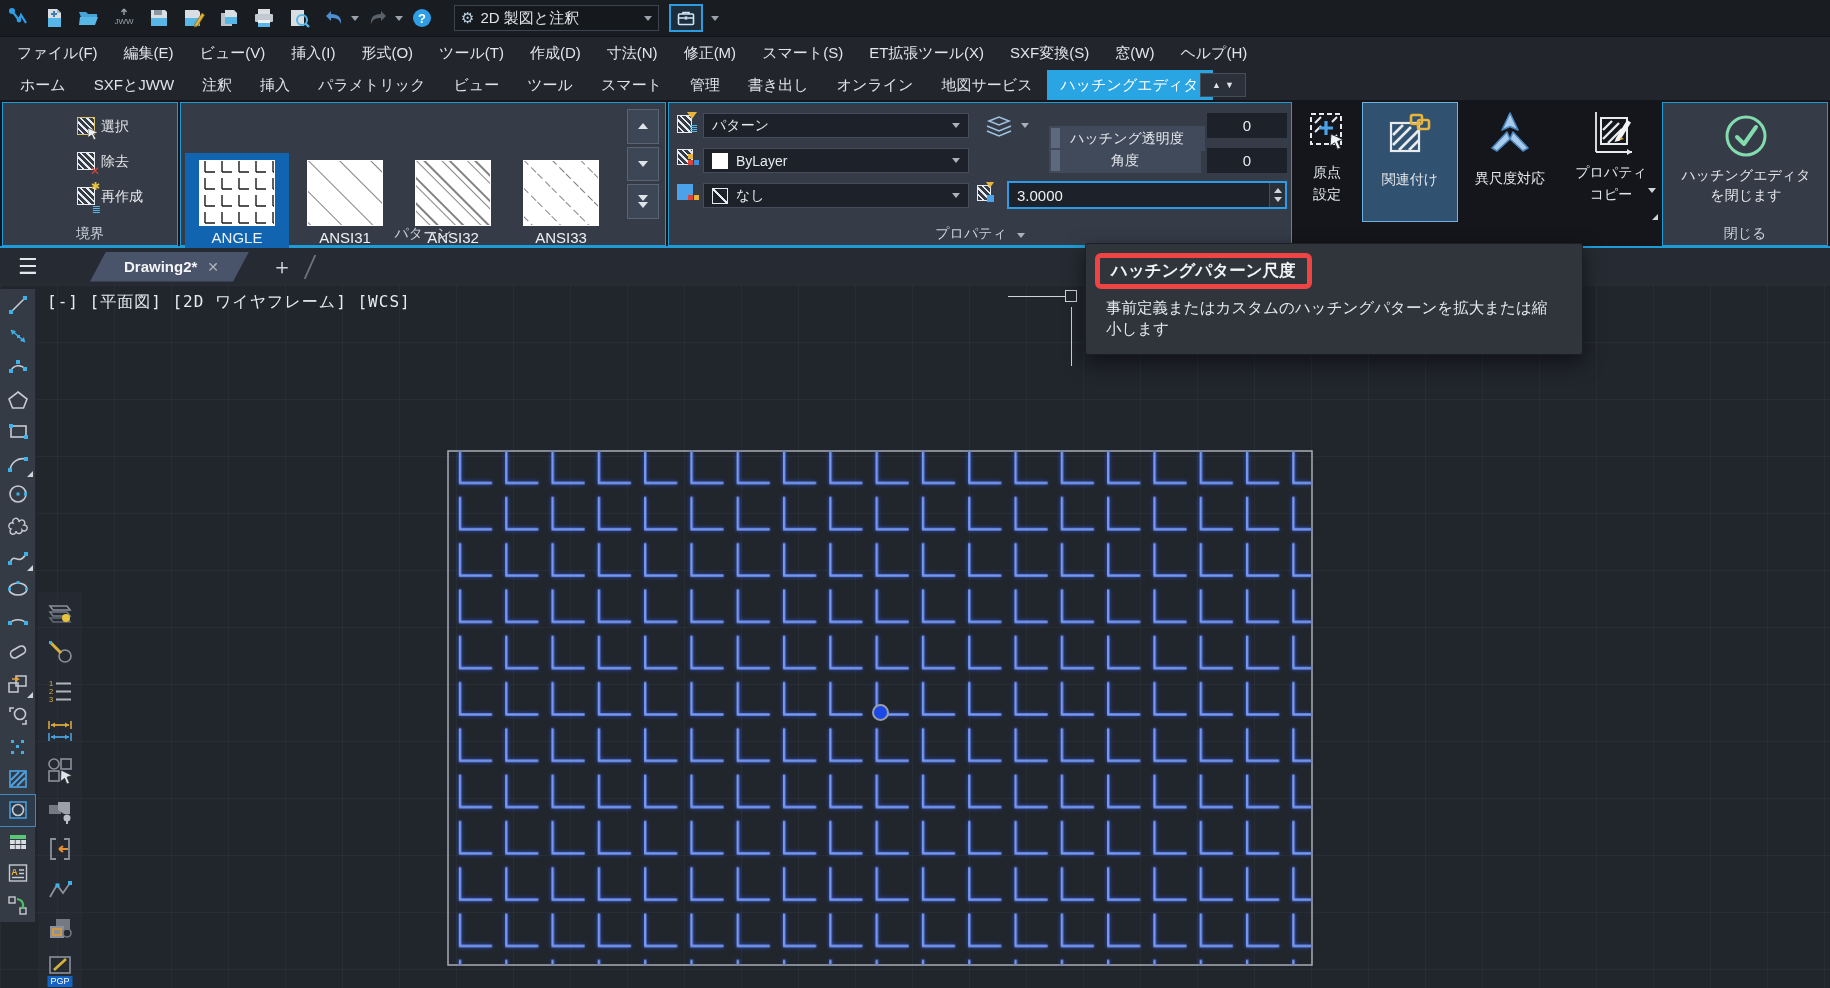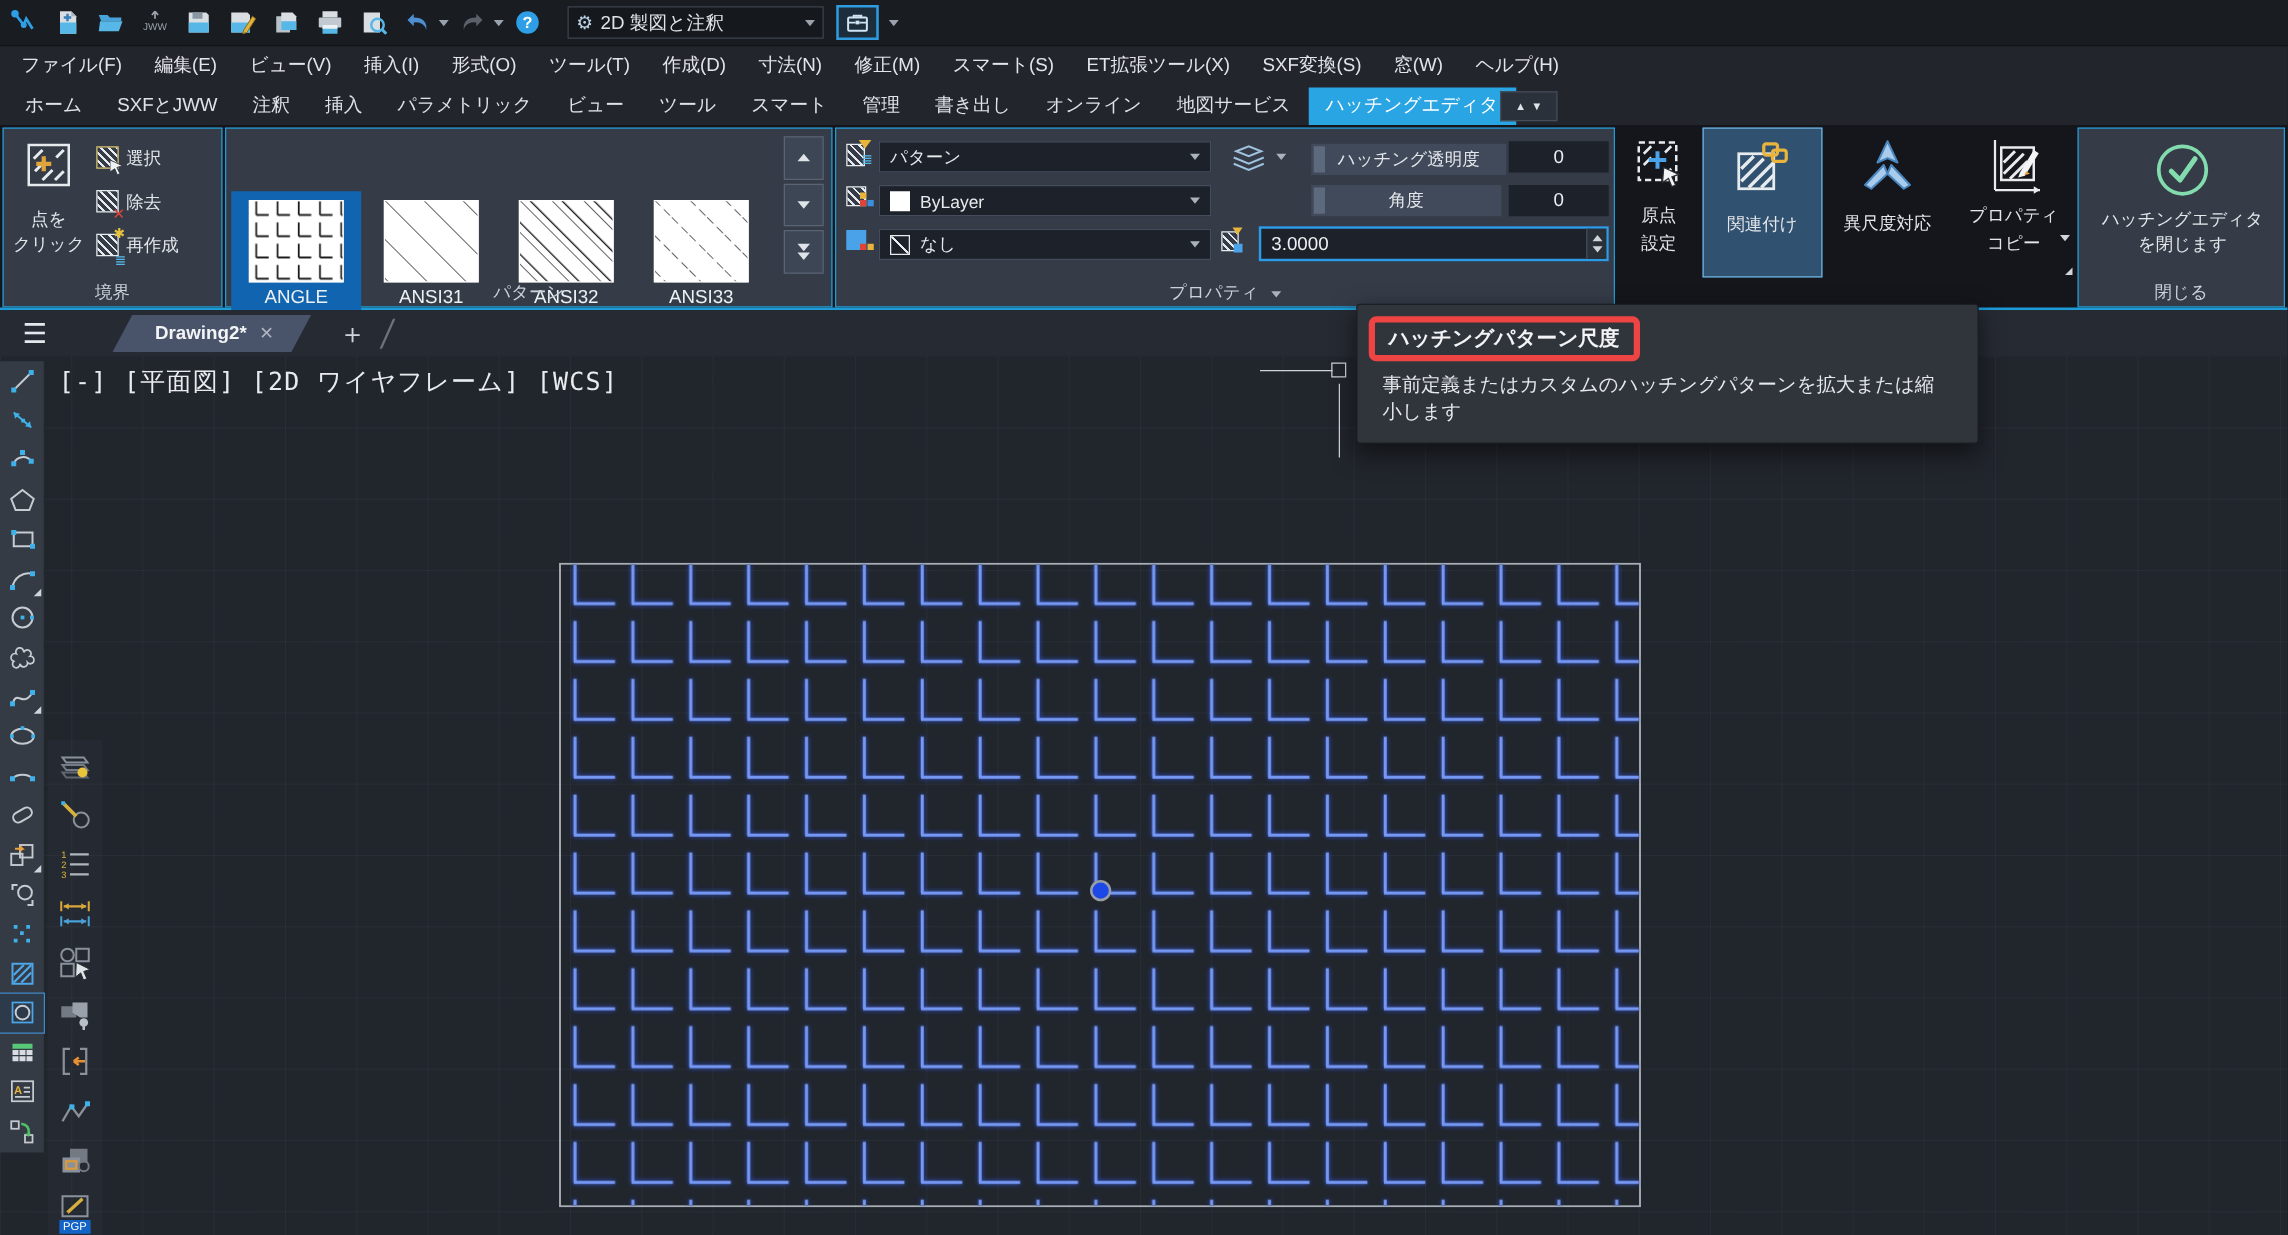--- a/index.html
+++ b/index.html
@@ -65,21 +65,21 @@
   .dtab { margin-left:38px; height:30px; background:#49536a; clip-path:polygon(16px 0, 100% 0, calc(100% - 16px) 100%, 0 100%); display:flex; align-items:center; padding:0 30px 0 34px; font-size:15px; font-weight:bold; color:#f2f4f6; }
   .dtab .x { margin-left:10px; font-weight:normal; color:#aeb5bd; font-size:14px; }
   .newtab { margin-left:22px; font-size:22px; color:#cfd5db; }
   .slot-slash { margin-left:16px; width:2px; height:24px; background:#6b7380; transform:skewX(-24deg); }
 
   
   .canvas { position:absolute; top:285px; left:0; width:1830px; height:703px; background:#21252c;
     background-image:linear-gradient(rgba(150,170,200,.06) 1px, transparent 1px),
                      linear-gradient(90deg, rgba(150,170,200,.06) 1px, transparent 1px);
     background-size:57px 57px; }
-  .vp-label { position:absolute; left:47px; top:7px; font-family:"DejaVu Sans Mono","Liberation Mono",monospace; font-size:20px; color:#e8ebee; letter-spacing:1px; }
+  .vp-label { position:absolute; left:47px; top:7px; font-family:"DejaVu Sans Mono","Liberation Mono",monospace; font-size:16px; color:#e8ebee; letter-spacing:1px; }
   .grip { position:absolute; left:872px; top:419px; width:17px; height:17px; border-radius:50%; background:#1c48e8; border:2px solid #989da6; }
   .ch-h { position:absolute; left:1008px; top:11px; width:58px; height:1px; background:#cfd3d8; }
   .ch-v { position:absolute; left:1071px; top:22px; width:1px; height:59px; background:#cfd3d8; }
   .ch-box { position:absolute; left:1065px; top:5px; width:12px; height:12px; border:1px solid #cfd3d8; background:transparent; }
 
   
   .toolbar1 { position:absolute; left:0; top:289px; width:36px; height:633px; background:#353b45; border-right:1px solid #23272e; display:flex; flex-direction:column; z-index:5; }
   .t1cell { height:31.6px; display:flex; align-items:center; justify-content:center; position:relative; }
   .t1cell.hilite { background:#2c3a4a; outline:1px solid #3f88c8; }
   .toolbar2 { position:absolute; left:38px; top:592px; width:44px; height:396px; display:flex; flex-direction:column; z-index:5; background:rgba(52,58,68,.25); }
@@ -229,33 +229,20 @@
   <span class="rtab active">ハッチングエディタ</span>
   <span class="collapse-box">
     <span>▲</span>
     <span>▼</span>
   </span>
 </div>
 
 <div class="ribbon">
 
   <div class="panel" style="left:2px; width:176px;">
-    <div class="big-btn" style="left:4px; width:64px;">
-      <span class="bicon">
-        <svg width="38" height="38" viewBox="0 0 38 38">
-            <rect x="3" y="3" width="32" height="32" fill="none" stroke="#e8ebee" stroke-width="2"></rect>
-            <g stroke="#e8ebee" stroke-width="2.4">
-              <path d="M7 14 l7 -7 M8 24 l7 -7 M14 31 l8 -8 M24 31 l7 -7 M25 13 l6 -6"></path>
-            </g>
-            <path d="M15 12 v12 M9 18 h12" stroke="#e0a43a" stroke-width="3.4"></path>
-          </svg>
-      </span>
-      <span class="l1">点を</span>
-      <span class="l2">クリック</span>
-    </div>
     <div class="small-row" style="top:12px;">
       <span style="position:relative">
         <span class="hsq" style="width:18px;height:18px;border-color:#d8c26a"></span>
         <svg width="11" height="12" viewBox="0 0 11 12" style="position:absolute;right:-4px;bottom:-2px">
             <path d="M0 0 L10 4.5 L5.5 6 L8 11 L5.8 11.8 L3.8 7 L0 9.5 Z" fill="#eef1f3" stroke="#30343a" stroke-width="0.7"></path>
           </svg>
       </span>
       <span>選択</span>
     </div>
     <div class="small-row" style="top:47px;">
@@ -376,21 +363,21 @@
     <span class="ab" style="left:316px;top:12px">
       <svg width="32" height="22" viewBox="0 0 32 22">
           <g fill="none" stroke="#9fc3de" stroke-width="1.6">
             <path d="M4 6 l10 -4 l10 4 l-10 4 z"></path>
             <path d="M2 11 l12 5 l12 -5"></path>
             <path d="M2 16 l12 5 l12 -5"></path>
           </g>
         </svg>
     </span>
     <span class="ab" style="left:352px;top:20px;width:0;height:0;border-left:4px solid transparent;border-right:4px solid transparent;border-top:5px solid #aab2bc"></span>
-    <div class="plate" style="left:380px; top:12px; width:156px;">
+    <div class="plate" style="left:380px; top:23px; width:156px;">
       <span>ハッチング透明度</span>
     </div>
     <div class="valbox" style="left:538px; top:10px; width:80px;">
       <span>0</span>
     </div>
     <div class="plate" style="left:380px; top:45px; width:152px;">
       <span>角度</span>
     </div>
     <div class="valbox" style="left:538px; top:45px; width:80px;">
       <span>0</span>

